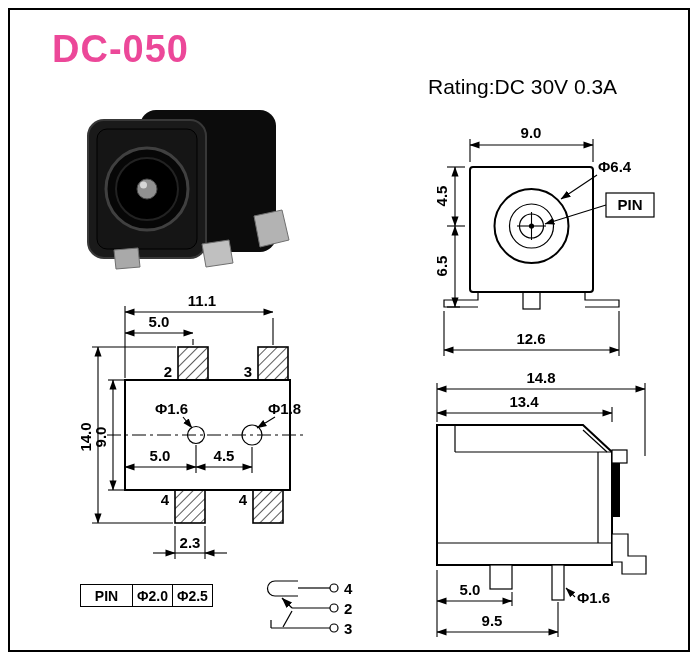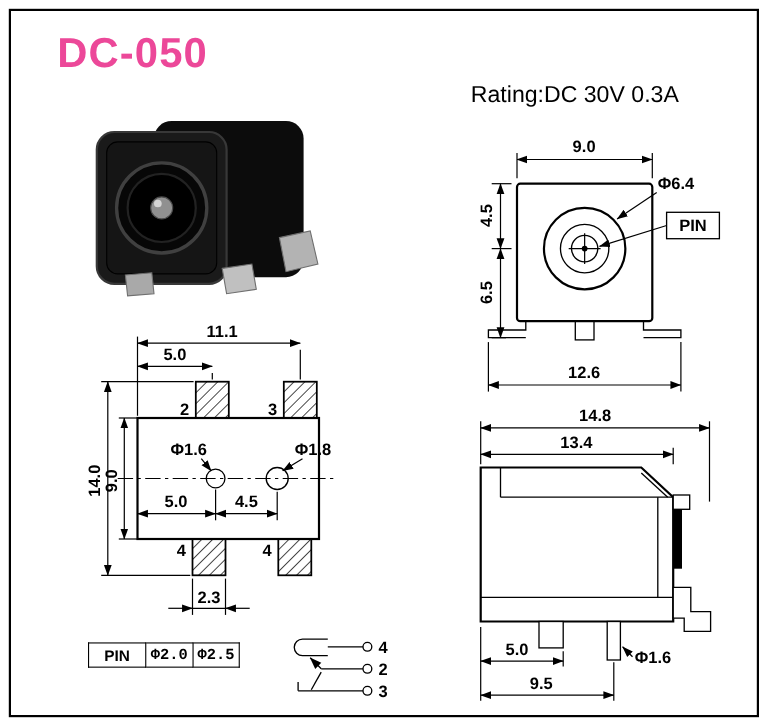--- a/index.html
+++ b/index.html
@@ -12,21 +12,21 @@
   .ln  { stroke:#000; stroke-width:1.2; fill:none; }
   .lnf { stroke:#000; stroke-width:1.2; fill:#fff; }
   .thick { stroke:#000; stroke-width:2; fill:none; }
   .dim { stroke:#000; stroke-width:1.1; fill:none; }
   .pad { stroke:#000; stroke-width:1.6; }
   .cl { stroke:#000; stroke-width:1; stroke-dasharray:14,4,3,4; fill:none; }
   text.t { font-family:"Liberation Sans", sans-serif; font-size:15px; font-weight:bold; fill:#000; }
   .spec-table { position:absolute; left:80px; top:584px; border-collapse:collapse; }
   .spec-table td { border:1.5px solid #000; height:22px; text-align:center; font-size:14px; font-weight:bold; color:#000; padding:0 4px; }
   .spec-table td.c0 { width:52px; }
-  .spec-table td.c1, .spec-table td.c2 { width:39px;font-family:Liberation Mono, monospace; }
+  .spec-table td.c1, .spec-table td.c2 { width:39px; }
 </style>
 </head>
 <body>
 
 <div class="page">
   <div class="frame"></div>
 
   <svg class="drawing" width="700" height="660" viewBox="0 0 700 660">
     <defs>
       <marker id="arr" viewBox="0 0 10 10" refX="9.6" refY="5" markerWidth="9" markerHeight="9" orient="auto-start-reverse">

